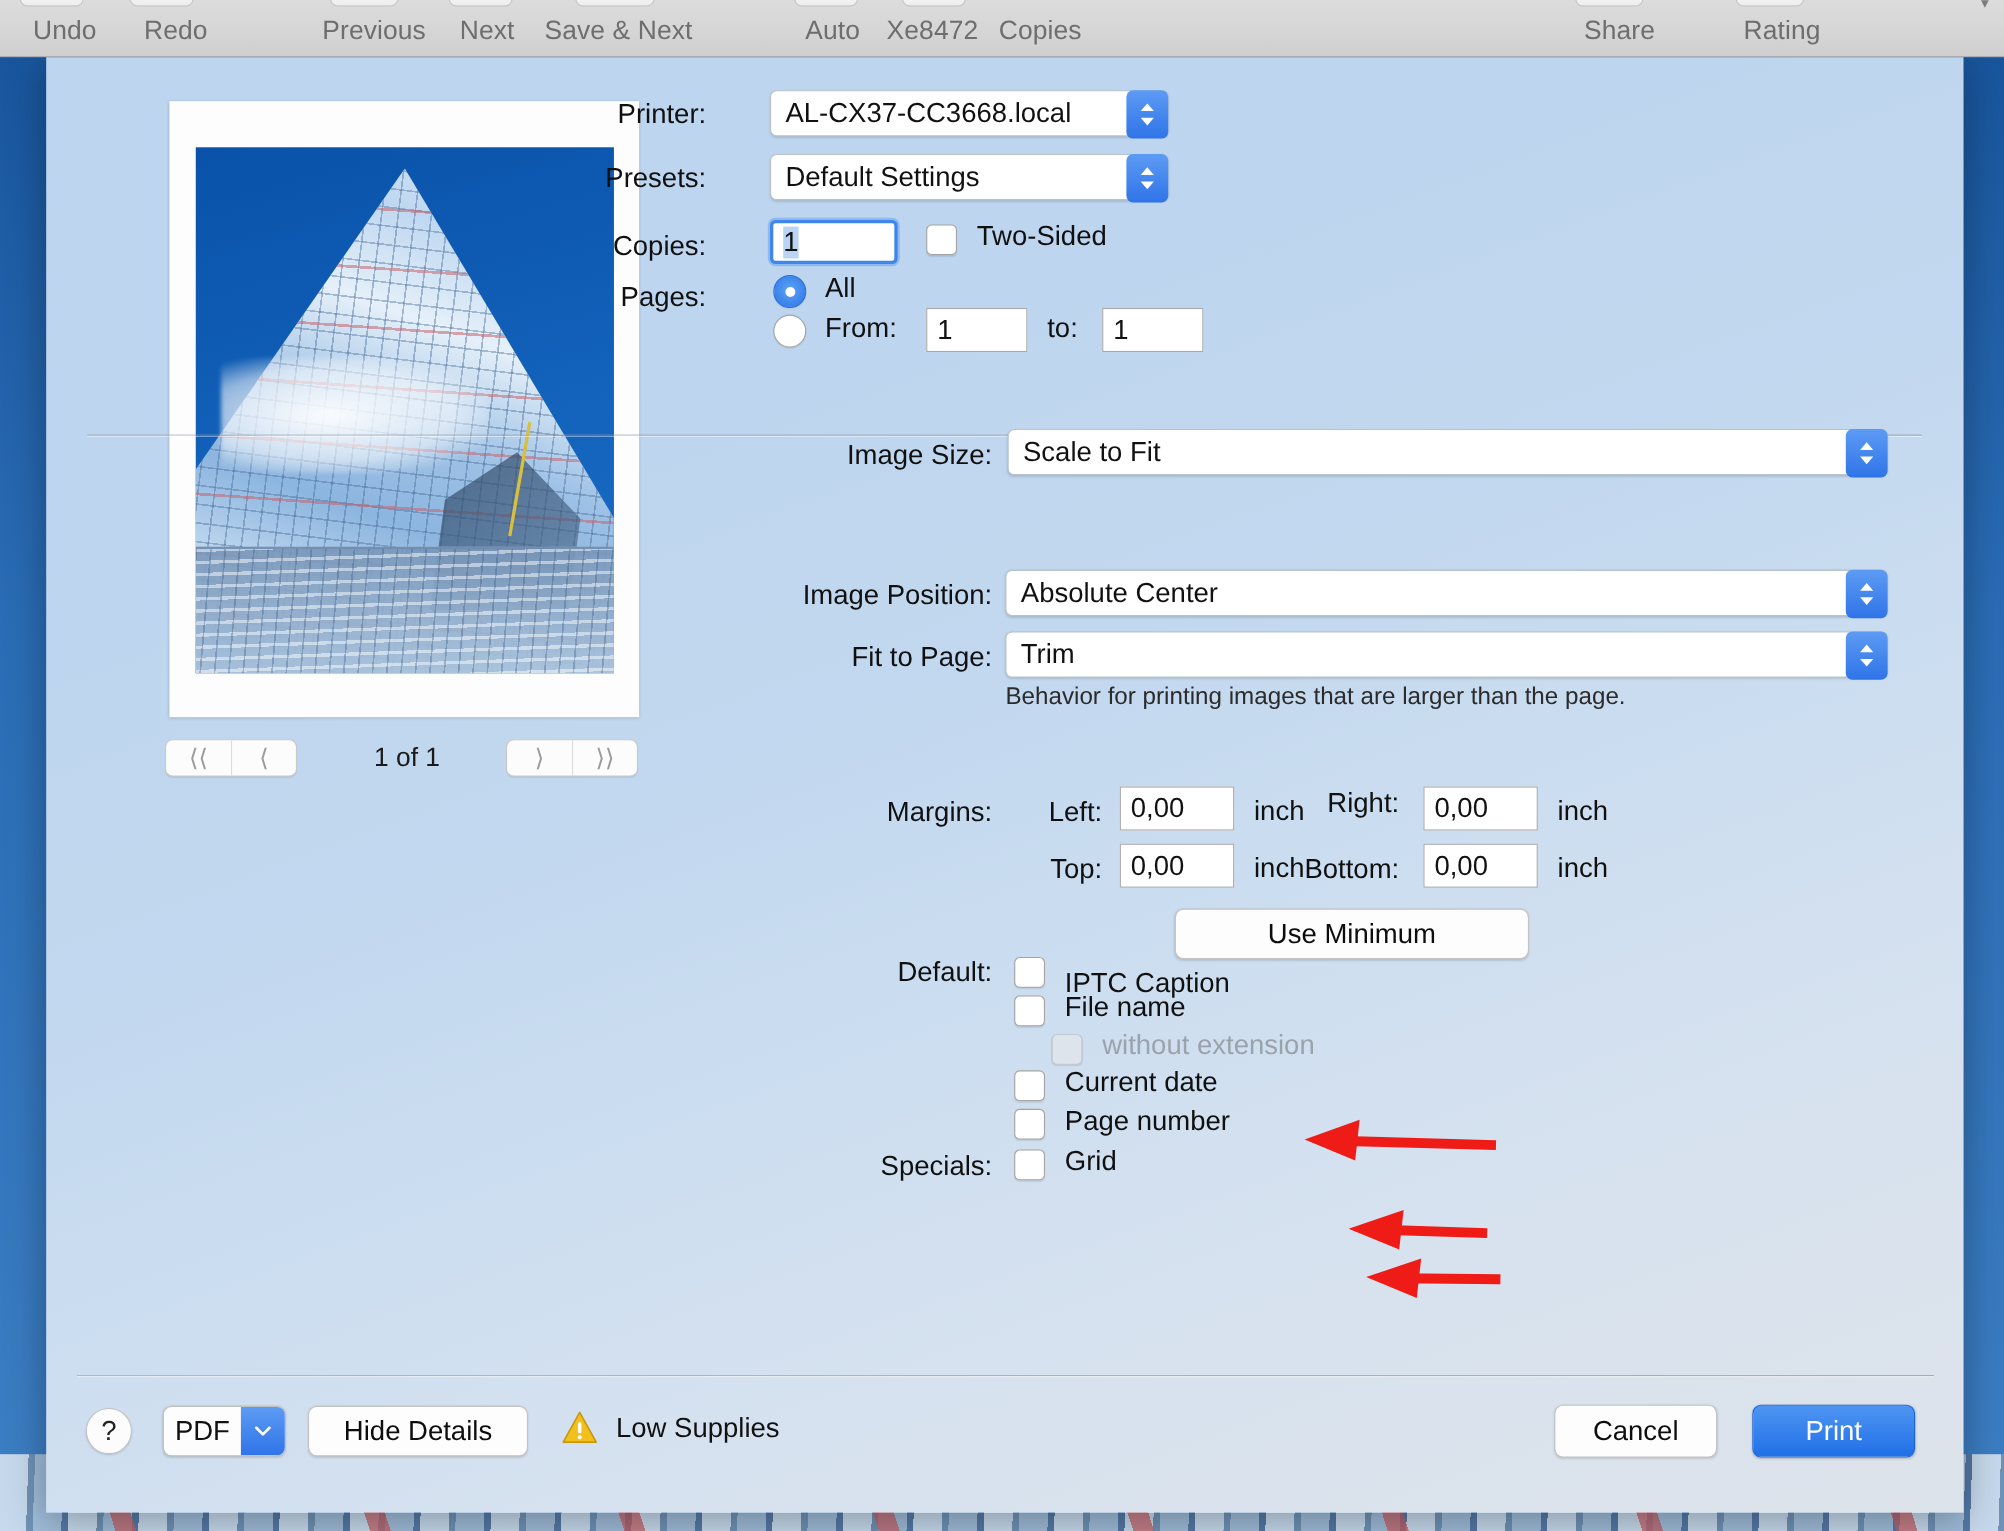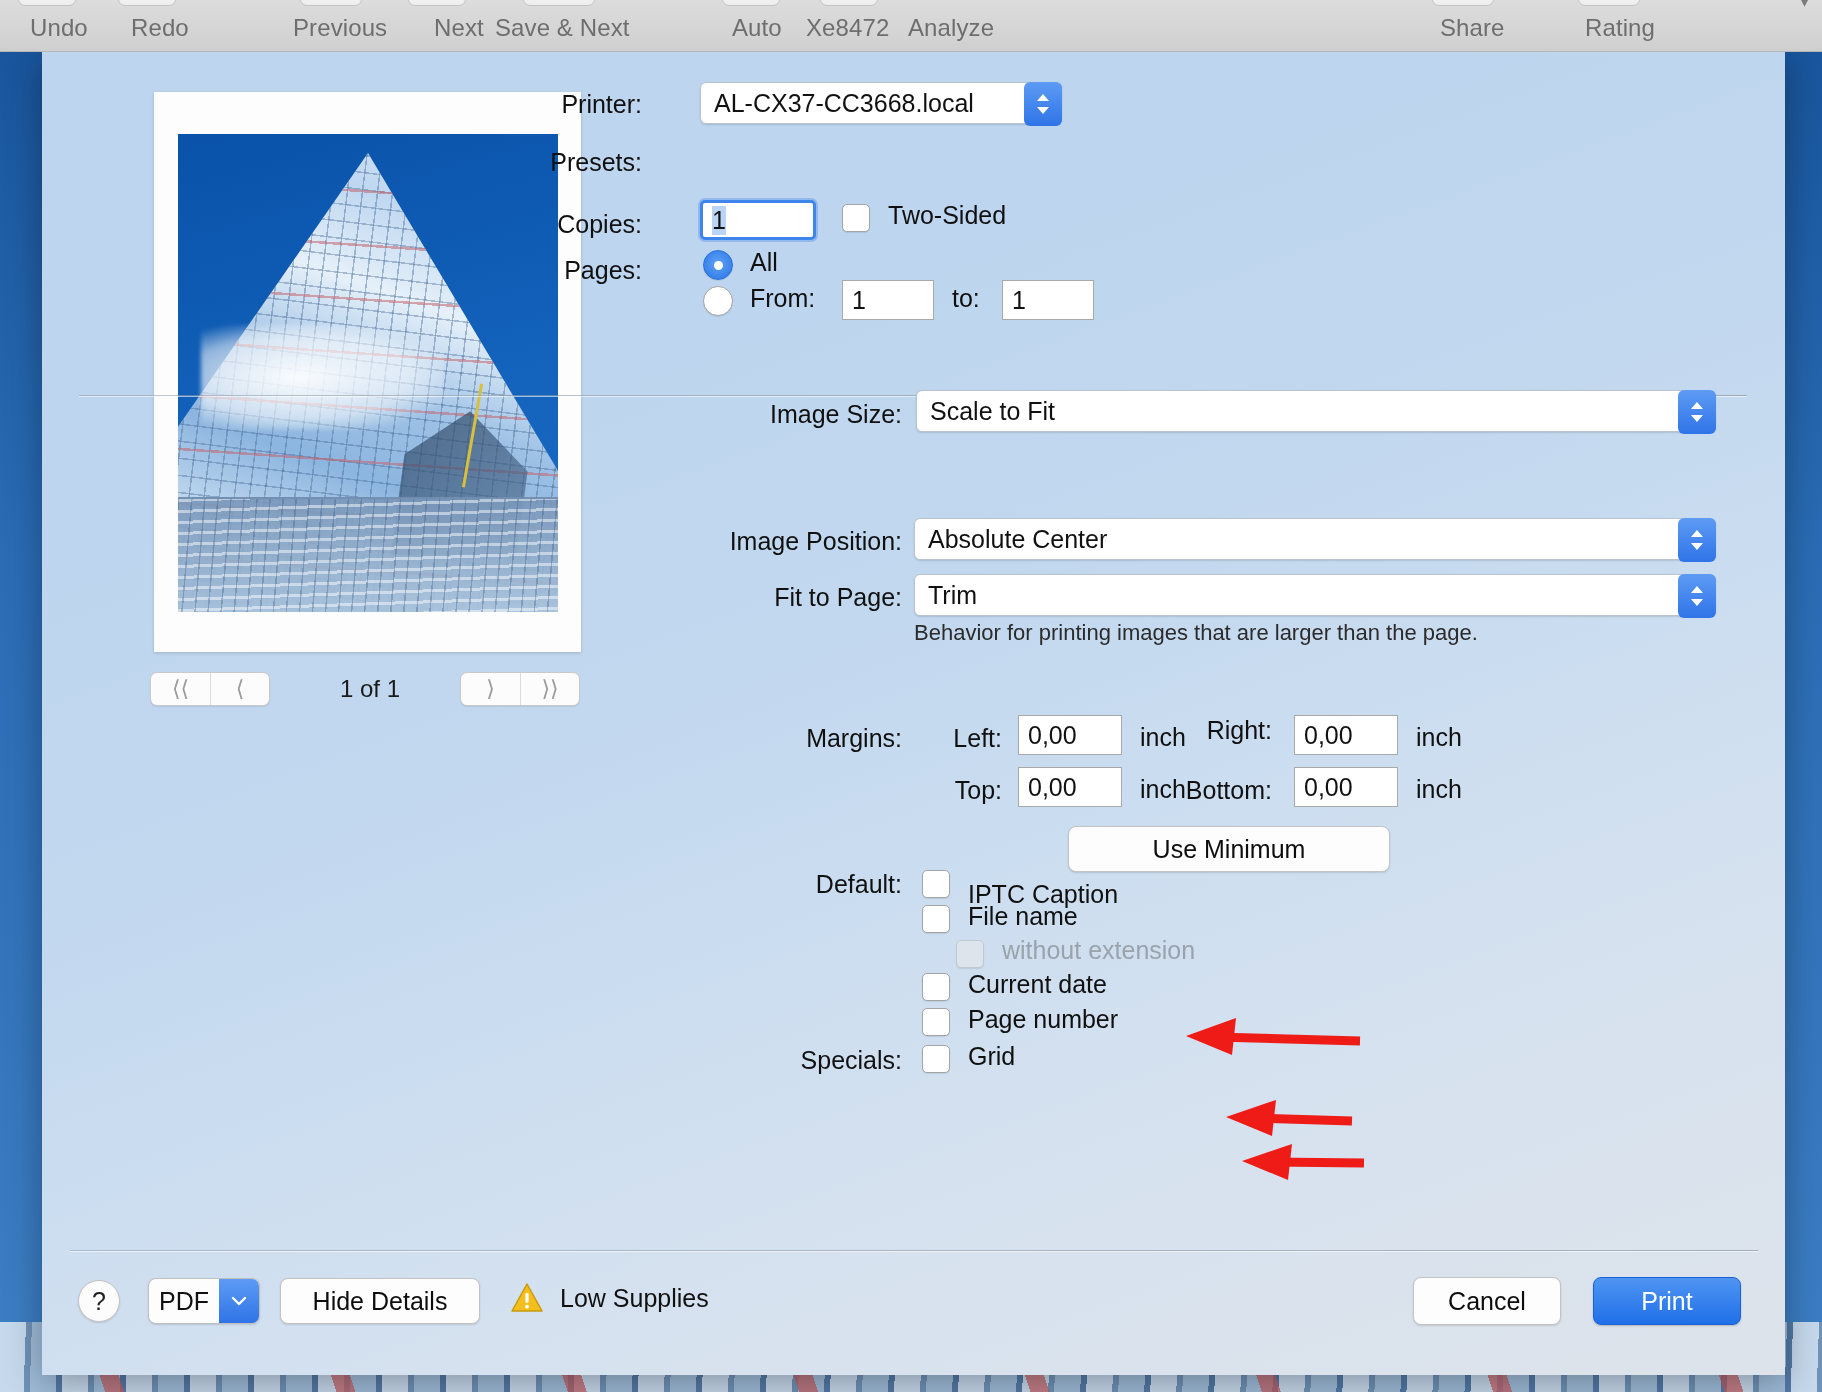--- a/index.html
+++ b/index.html
@@ -272,28 +272,28 @@
 
 <div id="toolbar">
   <div class="tb-caret">▾</div>
 <div class="tb-btnstub" style="left: 18px; width: 58px;"></div>
     <div class="tb-label" style="left: 30px;">Undo</div>
     <div class="tb-btnstub" style="left: 118px; width: 58px;"></div>
     <div class="tb-label" style="left: 131px;">Redo</div>
     <div class="tb-btnstub" style="left: 300px; width: 62px;"></div>
     <div class="tb-label" style="left: 293px;">Previous</div>
     <div class="tb-btnstub" style="left: 408px; width: 58px;"></div>
-    <div class="tb-label" style="left: 434px;">Next</div>
+    <div class="tb-label" style="left: 418px;">Next</div>
     <div class="tb-btnstub" style="left: 523px; width: 72px;"></div>
     <div class="tb-label" style="left: 495px;">Save &amp; Next</div>
     <div class="tb-btnstub" style="left: 722px; width: 58px;"></div>
     <div class="tb-label" style="left: 732px;">Auto</div>
     <div class="tb-btnstub" style="left: 820px; width: 58px;"></div>
     <div class="tb-label" style="left: 806px;">Xe8472</div>
-    <div class="tb-label" style="left: 908px;">Analyze</div>
+    <div class="tb-label" style="left: 908px;">Copies</div>
     <div class="tb-btnstub" style="left: 1432px; width: 62px;"></div>
     <div class="tb-label" style="left: 1440px;">Share</div>
     <div class="tb-btnstub" style="left: 1578px; width: 62px;"></div>
     <div class="tb-label" style="left: 1585px;">Rating</div>
   </div>
 
 <div id="dialog">
 
   <div id="preview-card">
     <div id="preview-photo">
@@ -325,20 +325,31 @@
       <svg width="16" height="10" viewBox="0 0 16 10">
           <path d="M8 1 L14 8 L2 8 Z" fill="#fff"></path>
         </svg>
       <svg width="16" height="10" viewBox="0 0 16 10">
           <path d="M8 9 L2 2 L14 2 Z" fill="#fff"></path>
         </svg>
     </span>
   </div>
 
   <div class="lbl" style="left:420px; top:96px; width:180px;">Presets:</div>
+  <div class="popup" style="left:658px; top:88px; width:362px;">
+    <span class="txt">Default Settings</span>
+    <span class="stepper">
+      <svg width="16" height="10" viewBox="0 0 16 10">
+          <path d="M8 1 L14 8 L2 8 Z" fill="#fff"></path>
+        </svg>
+      <svg width="16" height="10" viewBox="0 0 16 10">
+          <path d="M8 9 L2 2 L14 2 Z" fill="#fff"></path>
+        </svg>
+    </span>
+  </div>
 
   <div class="lbl" style="left:420px; top:158px; width:180px;">Copies:</div>
   <div class="tfield focused" style="left:658px; top:148px; width:116px;">
     <span class="selhl">1</span>
   </div>
   <div class="cbox" style="left:800px; top:152px;"></div>
   <div class="cb-label" style="left:846px; top:149px;">Two-Sided</div>
 
   <div class="lbl" style="left:420px; top:204px; width:180px;">Pages:</div>
   <div class="radio on" style="left:661px; top:198px;"></div>

